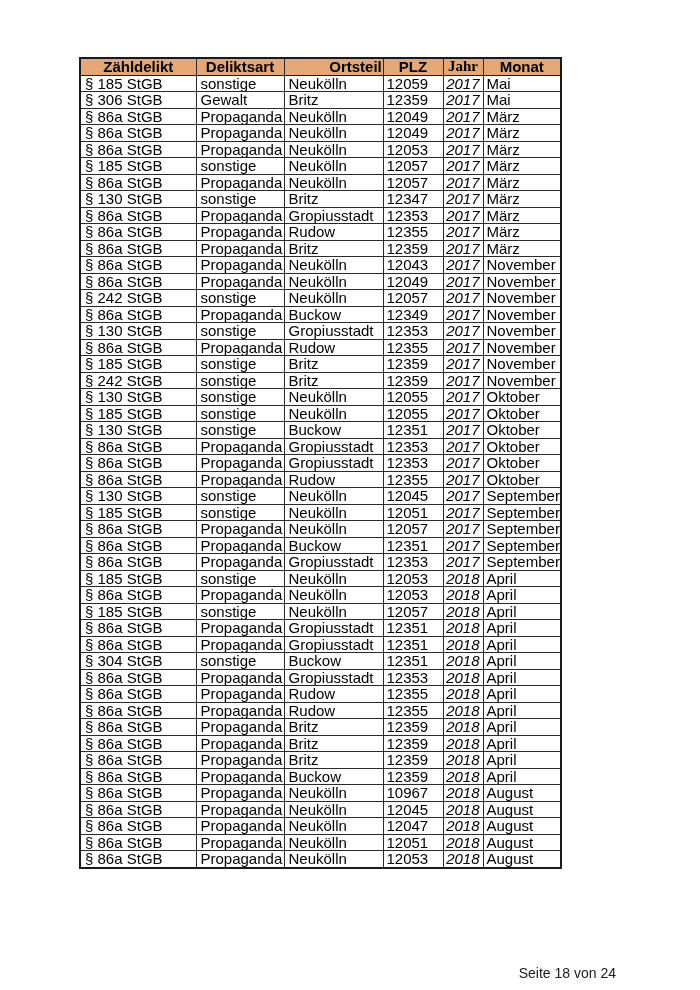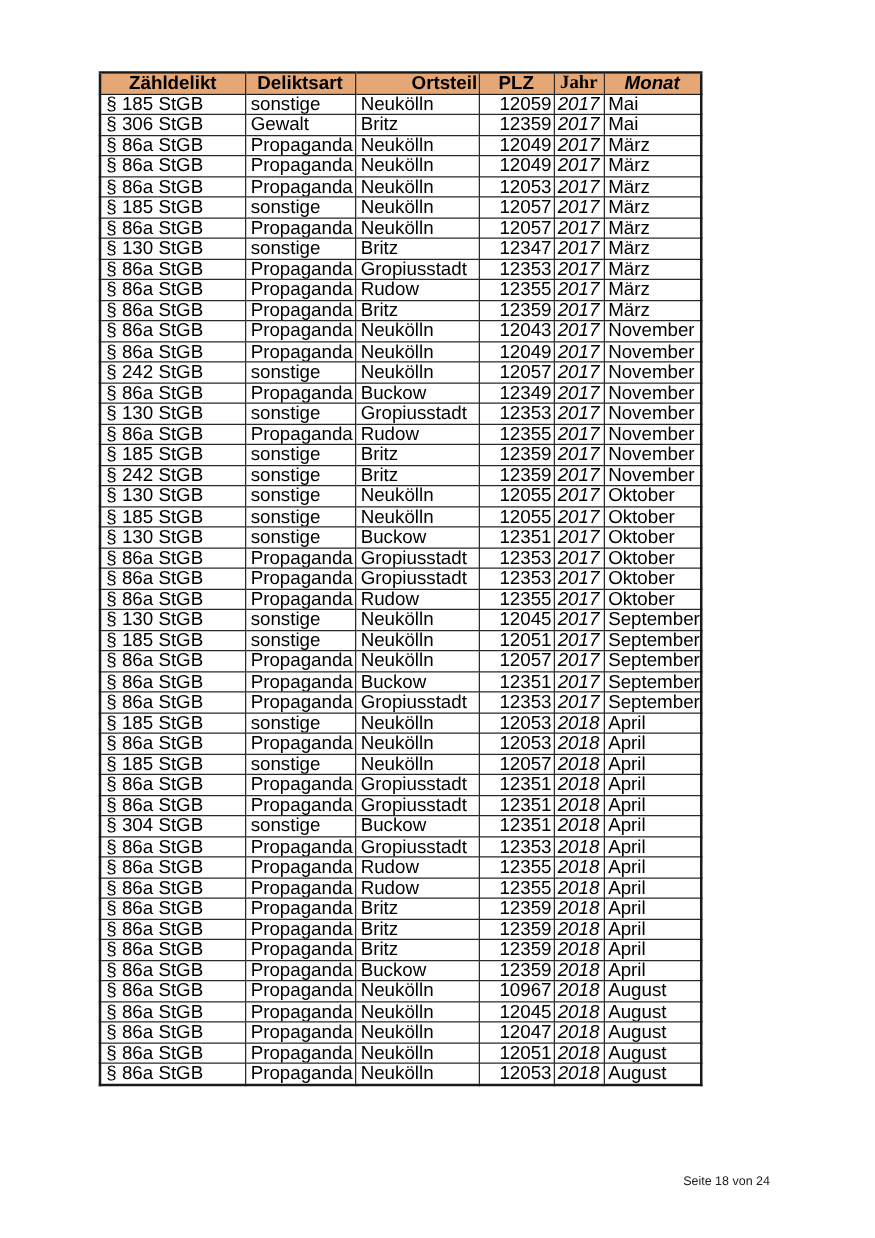--- a/index.html
+++ b/index.html
@@ -33,27 +33,27 @@
     box-sizing: border-box;
     vertical-align: middle;
   }
   thead th {
     font-weight: bold;
     text-align: center;
     padding: 0;
     border-bottom: 1.5px solid #1a1a1a;
     border-top: 2px solid #1a1a1a;
   }
-  td.c4 { padding-left: 16px; }
+  td.c4 { padding-left: 3px; }
   td.c5 { text-align: right; padding: 0 3px 0 0; font-style: italic; }
   td.c6 { padding-left: 3px; margin-top: 16px; }
   .footer {
     position: absolute;
-    top: 940px; right: 84px;
-    font-size: 10px;
+    top: 965px; right: 84px;
+    font-size: 14px;
     color: #1a1a1a;
   }
 </style>
 </head>
 <body>
 
 <div class="page">
 
   <table class="data-table">
     <colgroup>
@@ -64,21 +64,21 @@
         <col class="c5">
         <col class="c6">
     </colgroup>
     <thead>
       <tr>
           <th style="background: rgb(229, 167, 118);">Zähldelikt</th>
           <th style="background: rgb(229, 167, 118);">Deliktsart</th>
           <th style="background: rgb(229, 167, 118); padding-left: 44px;">Ortsteil</th>
           <th style="background: rgb(229, 167, 118);">PLZ</th>
           <th style="background: rgb(229, 167, 118); font-family: Liberation Serif, serif;">Jahr</th>
-          <th style="background: rgb(229, 167, 118); font-style: italic;">Monat</th>
+          <th style="background: rgb(229, 167, 118);">Monat</th>
         </tr>
     </thead>
     <tbody>
         <tr>
           <td class="c1">§ 185 StGB</td>
           <td class="c2">sonstige</td>
           <td class="c3">Neukölln</td>
           <td class="c4">12059</td>
           <td class="c5">2017</td>
           <td class="c6">Mai</td>

